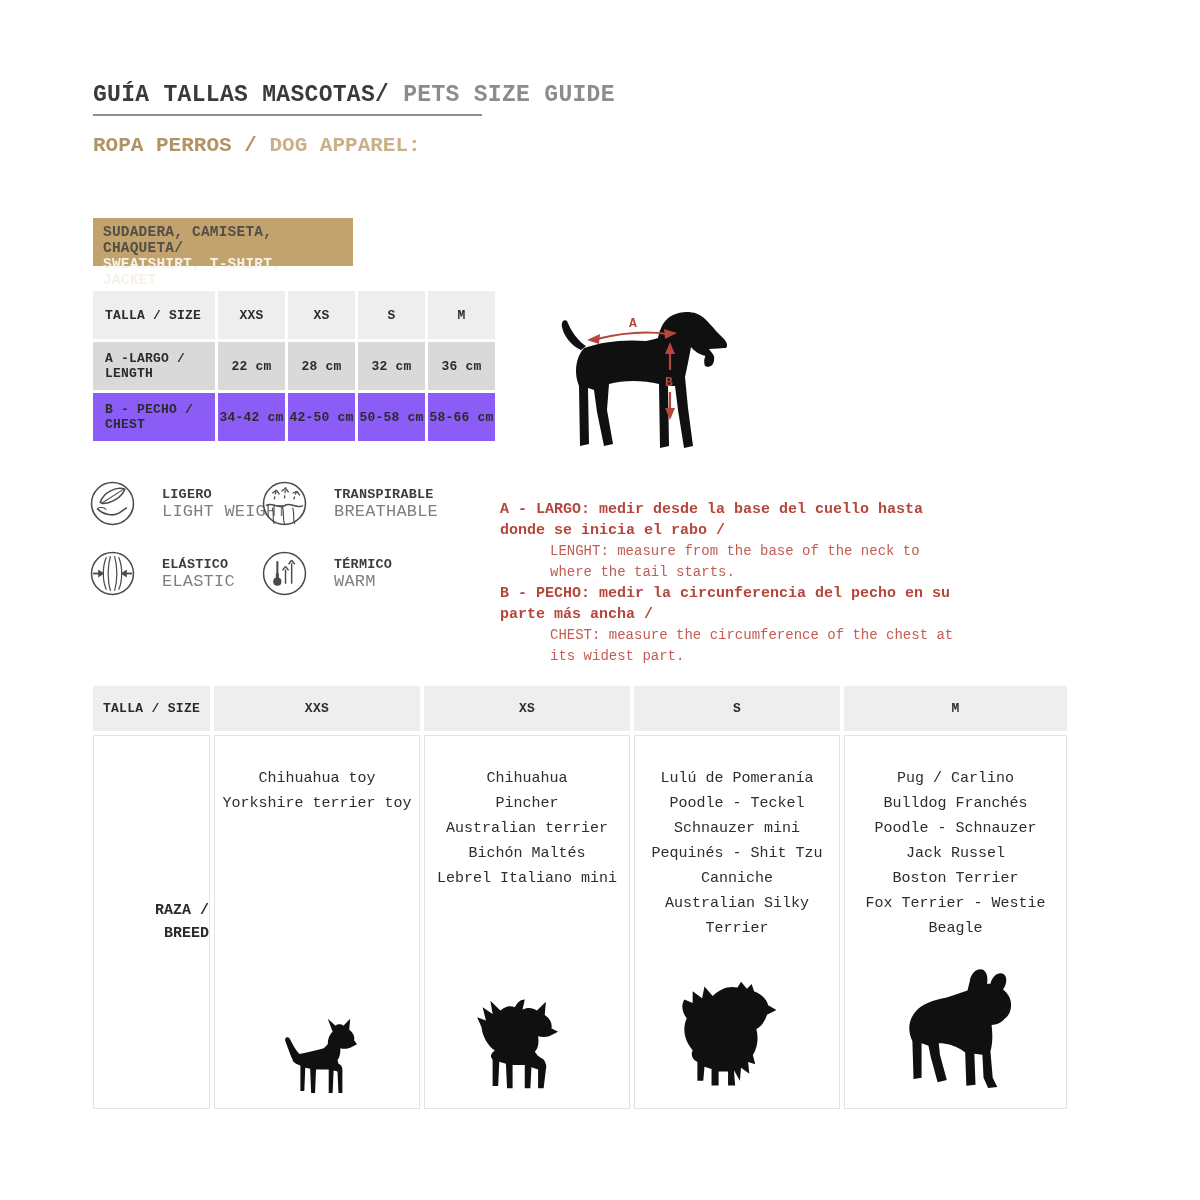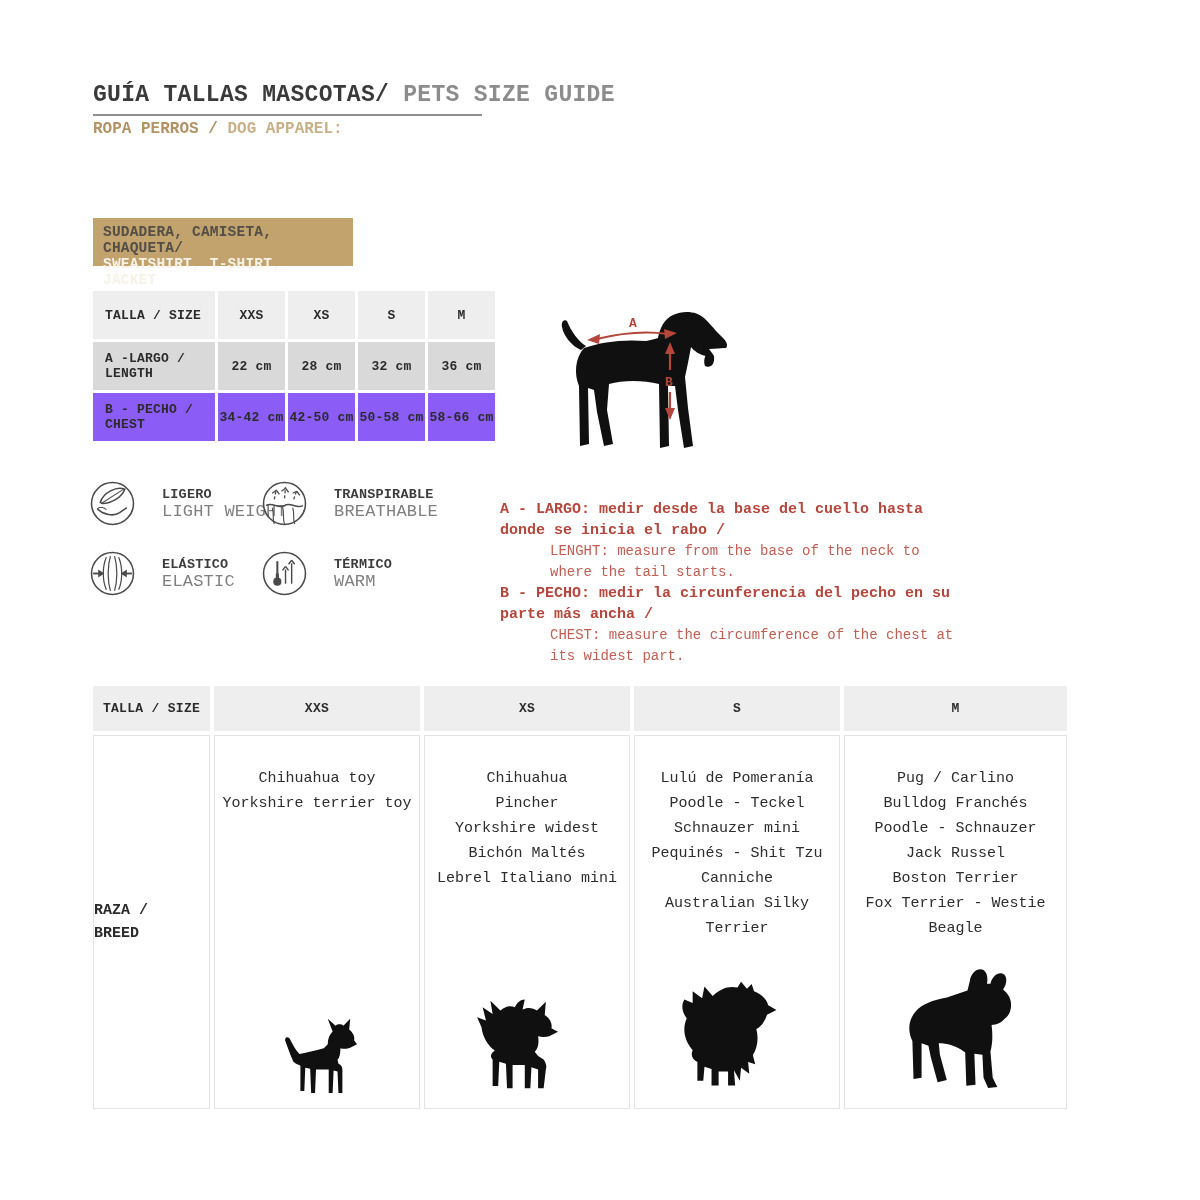--- a/index.html
+++ b/index.html
@@ -6,21 +6,21 @@
   html,body { background:#ffffff; }
   .page {
     position:relative; width:1200px; height:1200px; background:#ffffff;
     font-family:Liberation Mono, monospace; font-stretch:condensed;
     color:var(--dark); overflow:hidden;
   }
   
   .title { position:absolute; left:93px; top:82px; font-size:23px; font-weight:bold; letter-spacing:.3px; white-space:nowrap; }
   .title .t-en { color:var(--gray); }
   .title-rule { position:absolute; left:93px; top:114px; width:389px; border-top:2px solid #8f8f8f; }
-  .subtitle { position:absolute; left:93px; top:120px; font-size:16px; font-weight:bold; white-space:nowrap; }
+  .subtitle { position:absolute; left:93px; top:134px; font-size:21px; font-weight:bold; white-space:nowrap; }
   .subtitle .s-es { color:var(--tan-text); }
   .subtitle .s-en { color:var(--tan-text-light); }
 
   
   .banner { position:absolute; left:93px; top:218px; width:260px; height:48px; background:var(--tan); padding:6px 10px 0 10px; }
   .banner .b-es { font-size:14.5px; font-weight:bold; color:#534e46; letter-spacing:.2px; }
   .banner .b-en { font-size:14.5px; font-weight:bold; color:#f7f2e6; letter-spacing:.2px; }
 
   
   .size-table { position:absolute; left:93px; top:291px; display:grid;
@@ -47,21 +47,21 @@
   .notes { position:absolute; left:500px; top:499px; width:460px; }
   .note-es { font-size:15px; font-weight:bold; color:var(--red); line-height:21px; }
   .note-en { font-size:14px; color:var(--red-light); line-height:21px; padding-left:50px; }
 
   
   .breed-table { position:absolute; left:93px; top:686px; display:grid;
     grid-template-columns:117px 206px 206px 206px 223px; grid-template-rows:45px 374px; gap:4px; }
   .breed-table .hcell { background:var(--table-header-bg); display:flex; align-items:center; justify-content:center;
     font-size:13px; font-weight:bold; color:#2b2b2b; letter-spacing:.3px; }
   .breed-table .bcell { background:#ffffff; border:1px solid var(--border); position:relative; }
-  .raza-cell { display:flex; flex-direction:column; align-items:flex-start; justify-content:center;
+  .raza-cell { display:flex; flex-direction:column; align-items:flex-end; justify-content:center;
     font-size:15px; font-weight:bold; color:#2b2b2b; line-height:23px; }
   .breeds { padding-top:30px; text-align:center; font-size:15px; line-height:25px; color:#2d2d2d; }
   .dog-slot { position:absolute; left:0; right:0; bottom:13px; display:flex; justify-content:center; }
   .sil { fill:var(--silhouette); }
 </style>
 </head>
 <body>
 
 <div class="page">
 
@@ -217,21 +217,21 @@
         <svg width="100" height="82" viewBox="0 0 90 84">
           <path class="sil" d="M20,48 C18,44 16,38 13,30 C11,26 14,23 17,26 C20,32 23,38 27,42 C35,40 45,38 52,36 L56,32 C56,26 58,22 61,19 L56,6 L64,13 C66,11 70,11 72,13 L79,6 L78,17 C82,20 84,25 83,28 L86,32 L80,35 C76,37 72,37 69,36 C69,42 68,46 66,48 L67,52 C70,53 71,56 71,58 L71,82 L67,82 L66,60 L62,59 L61,82 L57,82 L57,58 L44,58 L43,82 L39,82 L38,57 L33,56 L32,80 L28,80 L28,54 C23,52 20,50 20,48 Z"></path>
         </svg>
       </div>
     </div>
 
     <div class="bcell">
       <div class="breeds">
           <div>Chihuahua</div>
           <div>Pincher</div>
-          <div>Yorkshire widest</div>
+          <div>Australian terrier</div>
           <div>Bichón Maltés</div>
           <div>Lebrel Italiano mini</div>
         </div>
       <div class="dog-slot">
         <svg width="122" height="100" viewBox="0 0 110 90">
           <path class="sil" d="M26,50 C20,46 15,38 14,29 L10,20 L18,23 L15,11 L24,17 L22,5 L31,14 C35,10 40,9 44,11 C46,7 49,4 53,4 L51,13 C55,11 60,11 64,14 L72,6 L71,18 C76,21 78,26 77,30 L83,33 L75,37 C72,38 68,38 65,37 C66,43 65,48 62,51 L65,55 L70,58 C72,61 73,64 72,67 L70,84 L65,84 L65,67 L59,65 L58,84 L53,84 L53,63 L42,63 L42,84 L37,84 L36,62 L30,60 L29,82 L24,82 L24,58 C21,55 23,52 26,50 Z"></path>
         </svg>
       </div>
     </div>
 

